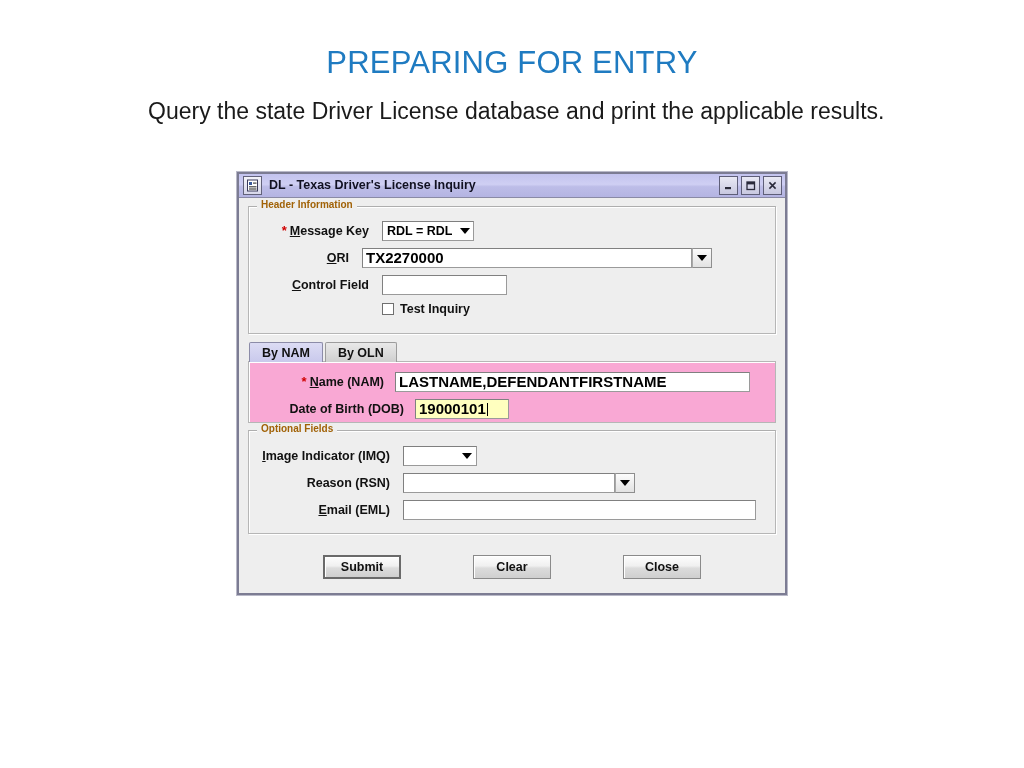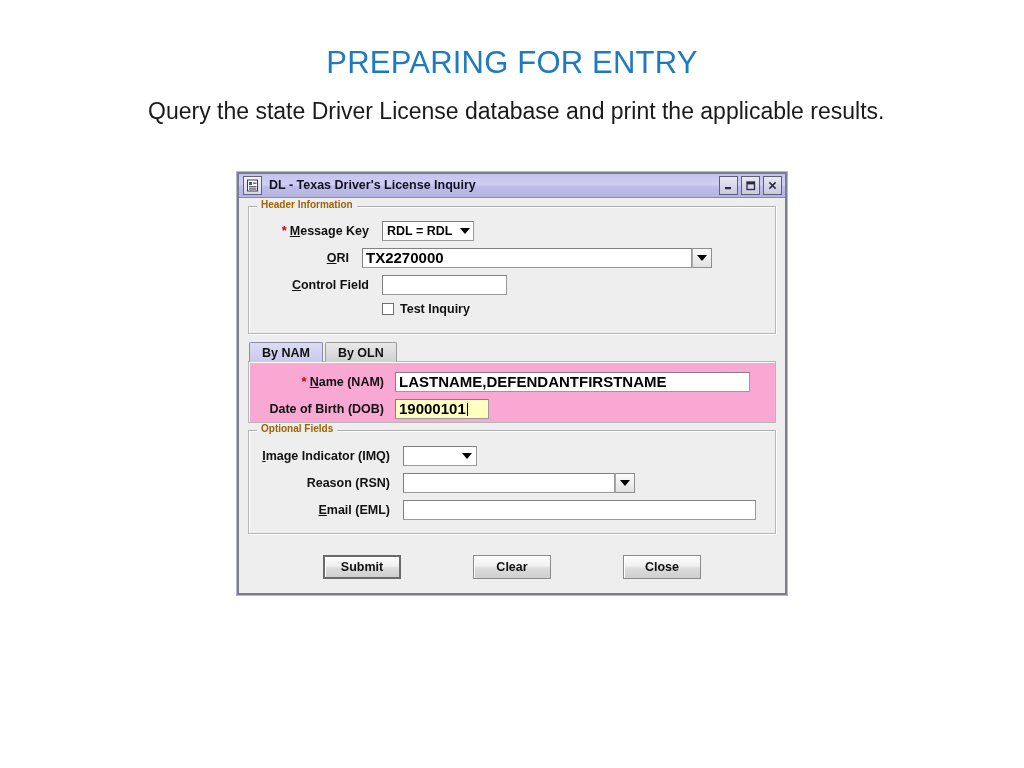--- a/index.html
+++ b/index.html
@@ -395,21 +395,21 @@
     </div>
 
     <div class="tabpanel">
 
       <div class="row">
         <span class="lbl" style="width:135px;"><span class="req">*</span><span class="mn">N</span><span>ame (NAM)</span></span>
         <span class="tf" style="width:355px; margin-left:11px;">LASTNAME,DEFENDANTFIRSTNAME</span>
       </div>
 
       <div class="row">
-        <span class="lbl" style="width:135px;">Date of Birth (DOB)</span>
+        <span class="lbl" style="width:135px;padding-left:20px;">Date of Birth (DOB)</span>
         <span class="tf yellow" style="width:94px; margin-left:11px;"><span>19000101</span><span class="caret"></span></span>
       </div>
     </div>
 
     <div class="group group-optional">
       <span class="group-title">Optional Fields</span>
 
       <div style="padding:14px 0 0 0;">
 
         <div class="row">

